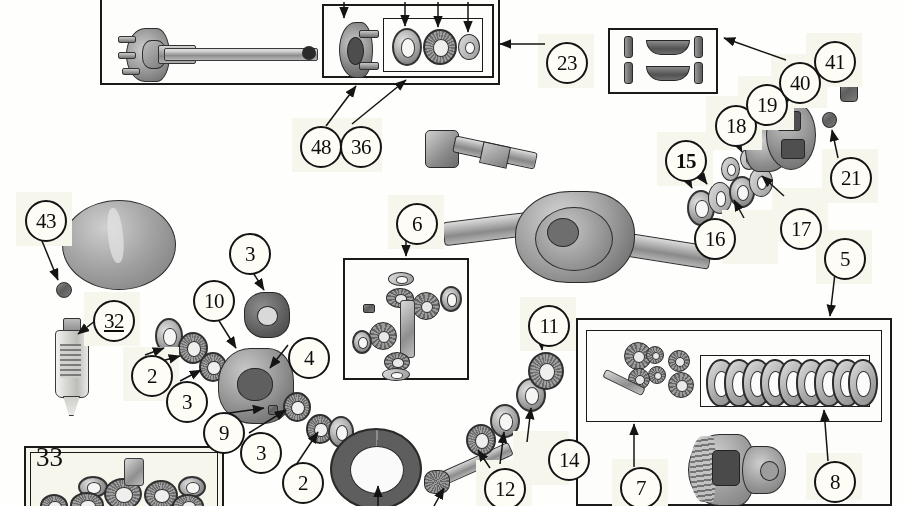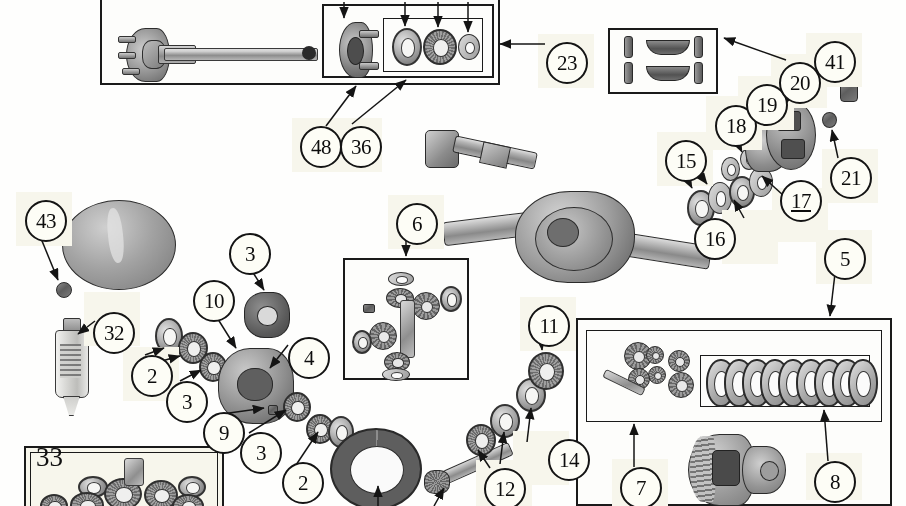--- a/index.html
+++ b/index.html
@@ -461,30 +461,30 @@
       <div class="callout" style="left: 240px; top: 432px;">3</div>
       <div class="callout" style="left: 282px; top: 462px;">2</div>
       <div class="callout" style="left: 193px; top: 280px;">10</div>
       <div class="callout" style="left: 229px; top: 233px;">3</div>
       <div class="callout" style="left: 288px; top: 337px;">4</div>
       <div class="callout" style="left: 396px; top: 203px;">6</div>
       <div class="callout" style="left: 528px; top: 305px;">11</div>
       <div class="callout" style="left: 548px; top: 439px;">14</div>
       <div class="callout" style="left: 484px; top: 468px;">12</div>
       <div class="callout" style="left: 25px; top: 200px;">43</div>
-      <div class="callout" style="left: 93px; top: 312px;">32</div>
+      <div class="callout" style="left: 93px; top: 300px; text-decoration: underline;">32</div>
       <div class="callout" style="left: 300px; top: 126px;">48</div>
       <div class="callout" style="left: 340px; top: 126px;">36</div>
       <div class="callout" style="left: 546px; top: 42px;">23</div>
-      <div class="callout" style="left: 665px; top: 140px;">15</div>
+      <div class="callout" style="left: 665px; top: 140px; font-weight: bold;">15</div>
       <div class="callout" style="left: 694px; top: 218px;">16</div>
-      <div class="callout" style="left: 780px; top: 180px; text-decoration: underline;">17</div>
+      <div class="callout" style="left: 780px; top: 208px;">17</div>
       <div class="callout" style="left: 715px; top: 105px; font-family: Liberation Serif, serif;">18</div>
       <div class="callout" style="left: 746px; top: 84px;">19</div>
-      <div class="callout" style="left: 779px; top: 62px;">20</div>
+      <div class="callout" style="left: 779px; top: 62px;">40</div>
       <div class="callout" style="left: 830px; top: 157px;">21</div>
       <div class="callout" style="left: 814px; top: 41px;">41</div>
       <div class="callout" style="left: 824px; top: 238px;">5</div>
       <div class="callout" style="left: 620px; top: 467px;">7</div>
       <div class="callout" style="left: 814px; top: 461px;">8</div>
     </div>
 
   <div id="label-layer">
       <div class="plainlabel" style="left: 36px; top: 442px;">33</div>
     </div>

